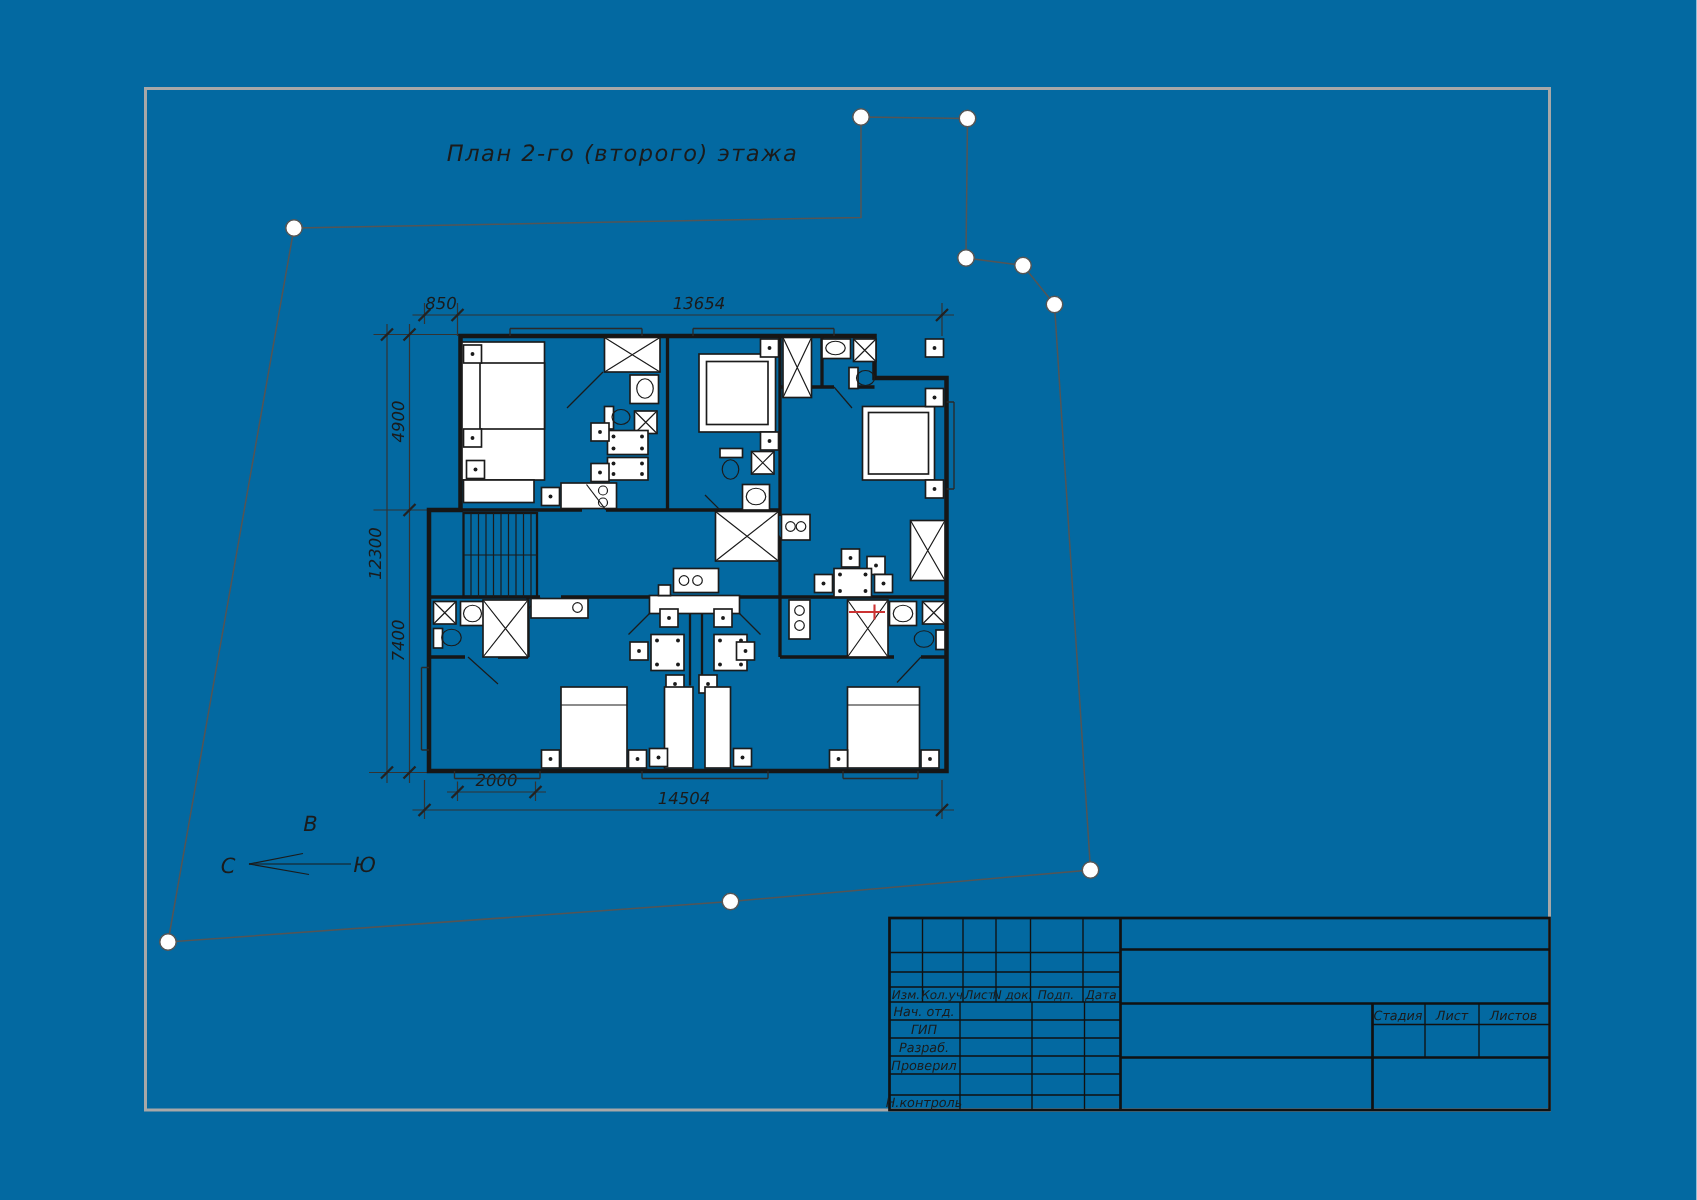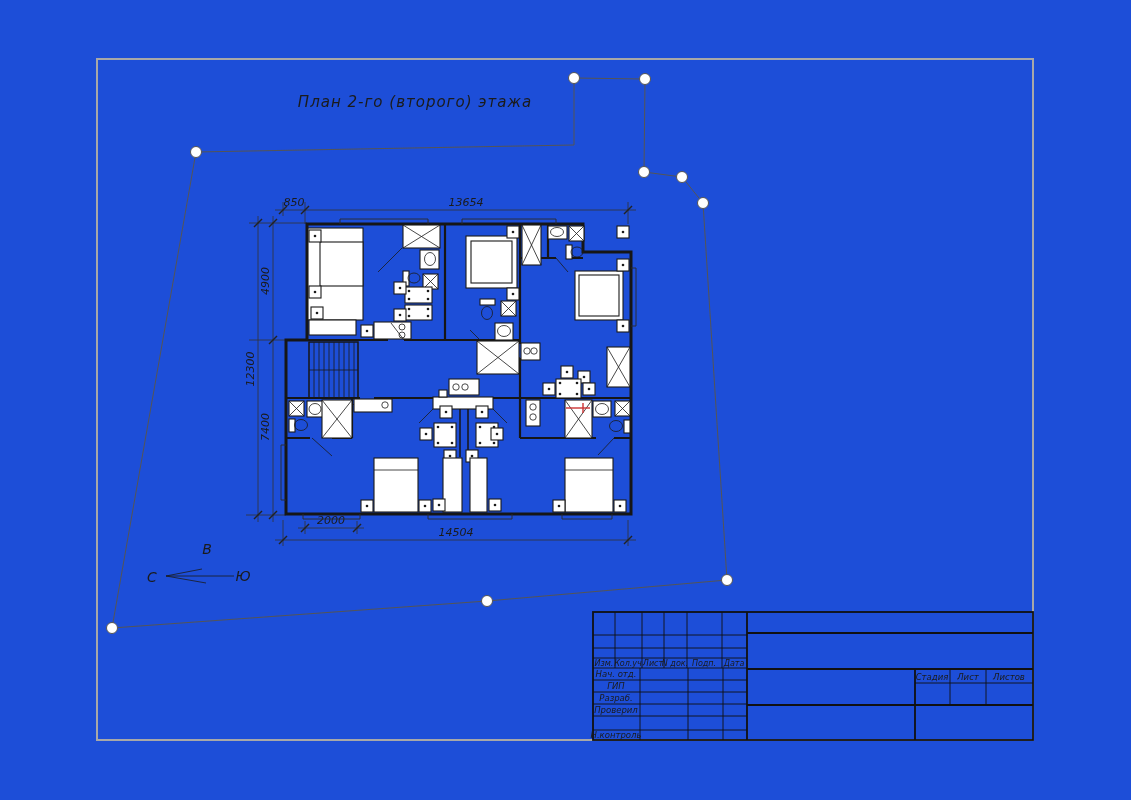--- a/index.html
+++ b/index.html
@@ -1,16 +1,16 @@
 <!DOCTYPE html>
 <html><head>
 <meta charset="utf-8">
 <style>
   html,body{margin:0;padding:0;background:#ffffff;}
-  .page{position:relative;width:1131px;height:800px;background:#1d4ed8;overflow:hidden;
+  .page{position:relative;width:1131px;height:800px;background:#0369a1;overflow:hidden;
         font-family:"DejaVu Sans", sans-serif;}
   svg{position:absolute;left:0;top:0;}
   
   .frame{stroke:#a8a8a8;stroke-width:2;fill:none;}
   .site{stroke:#555;stroke-width:1;fill:none;}
   .sitept{stroke:#555;stroke-width:1;fill:#fff;}
   .wx{stroke:#161616;stroke-width:3;fill:none;}
   .wi{stroke:#161616;stroke-width:2.2;fill:none;}
   .w15{stroke:#161616;stroke-width:1.5;fill:none;}
   .f{stroke:#1b1b1b;stroke-width:1.1;fill:#fff;}

